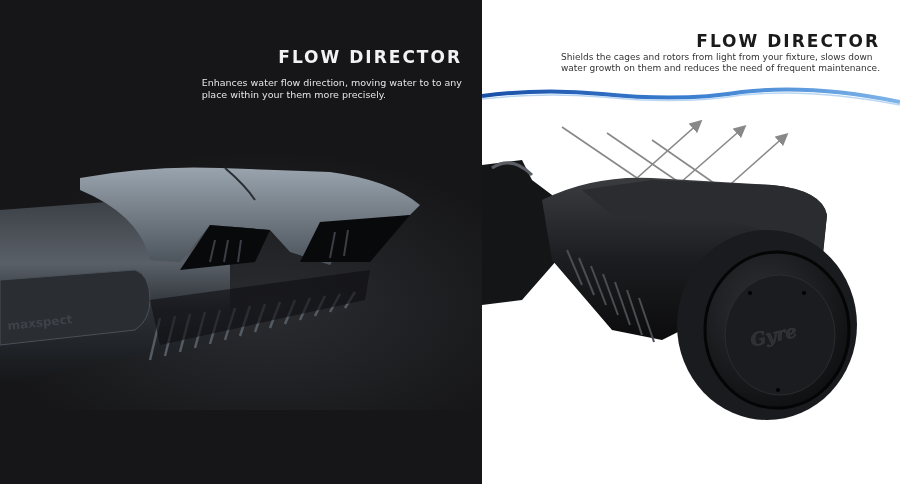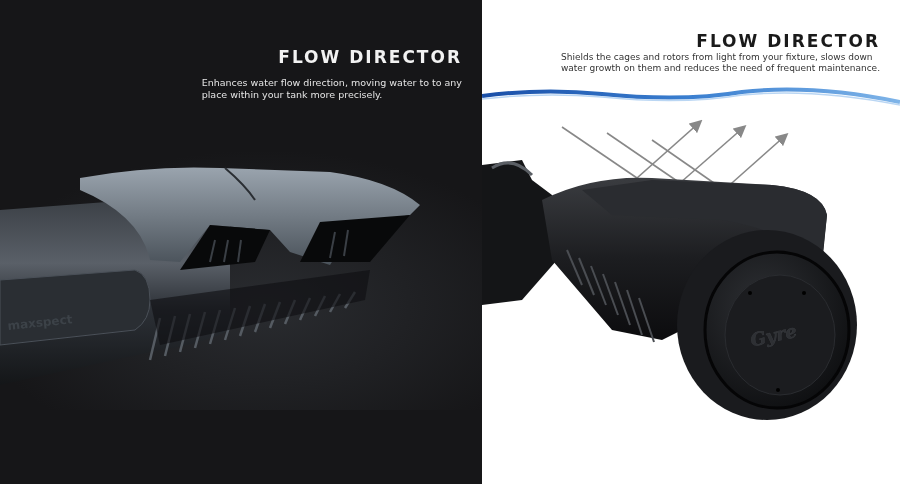--- a/index.html
+++ b/index.html
@@ -92,21 +92,21 @@
       <line x1="215" y1="240" x2="210" y2="262"></line>
       <line x1="228" y1="240" x2="224" y2="262"></line>
       <line x1="241" y1="240" x2="238" y2="262"></line>
       <line x1="335" y1="232" x2="330" y2="258"></line>
       <line x1="348" y1="230" x2="344" y2="256"></line>
     </g>
   </svg>
   <div class="title left-title">FLOW DIRECTOR</div>
   <div class="desc left-desc">
     <span>Enhances water flow direction, moving water to to any</span>
-    <span>place within your tank more precisely.</span>
+    <span>place within your them more precisely.</span>
   </div>
 </div>
 
 <div class="panel panel-right">
   <svg width="418" height="484" viewBox="0 0 418 484">
     <defs>
       <linearGradient id="waterG" x1="0" y1="0" x2="1" y2="0">
         <stop offset="0" stop-color="#1a4fa8"></stop>
         <stop offset="0.5" stop-color="#3a7fd0"></stop>
         <stop offset="1" stop-color="#7fb4e8"></stop>

